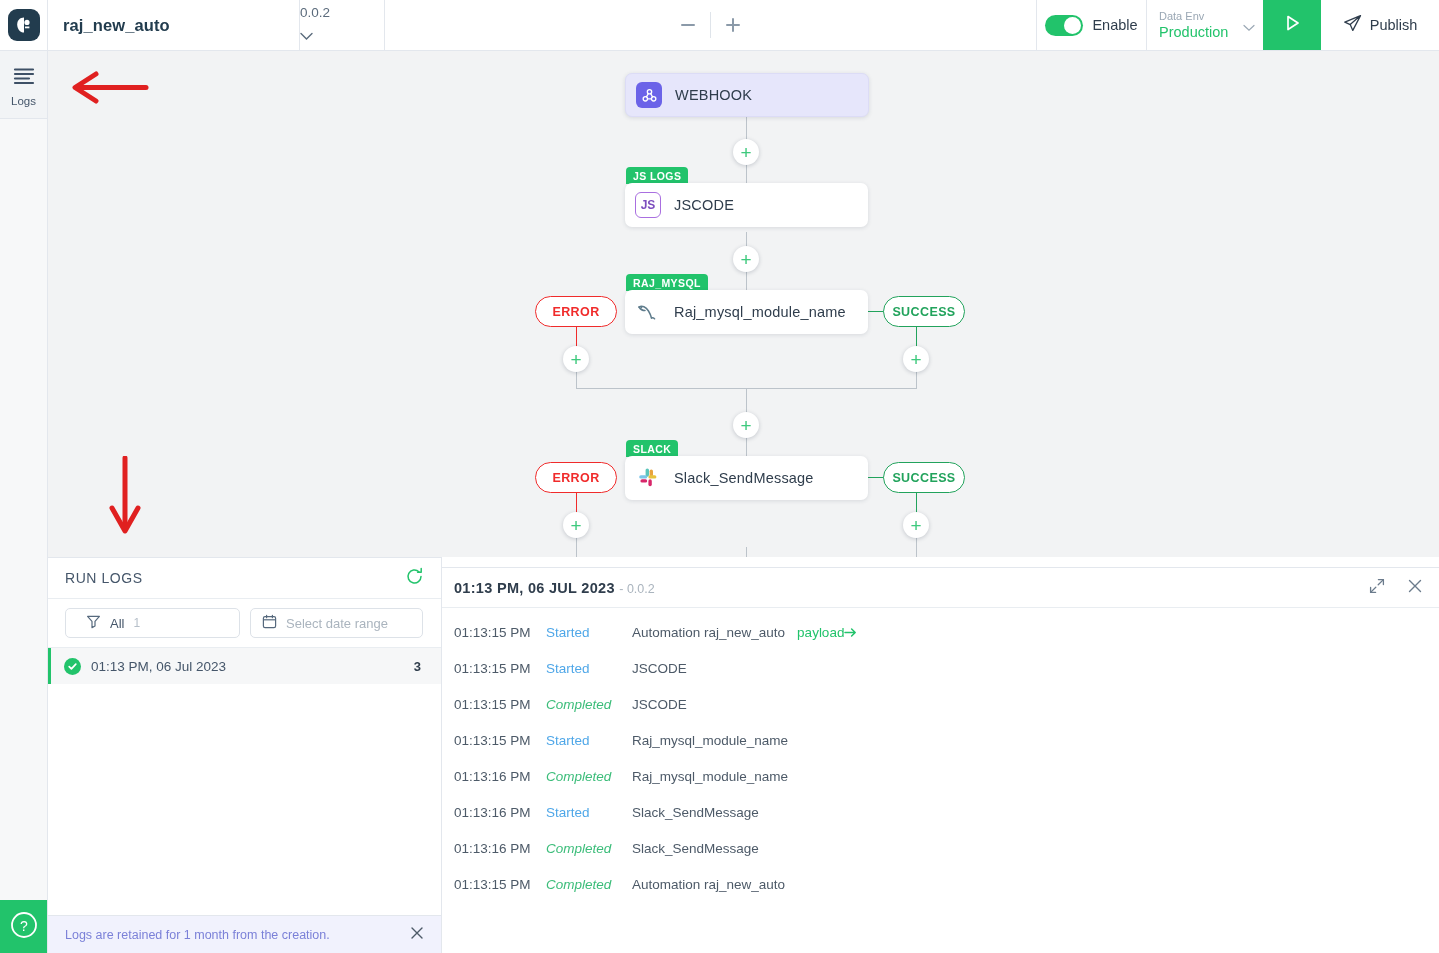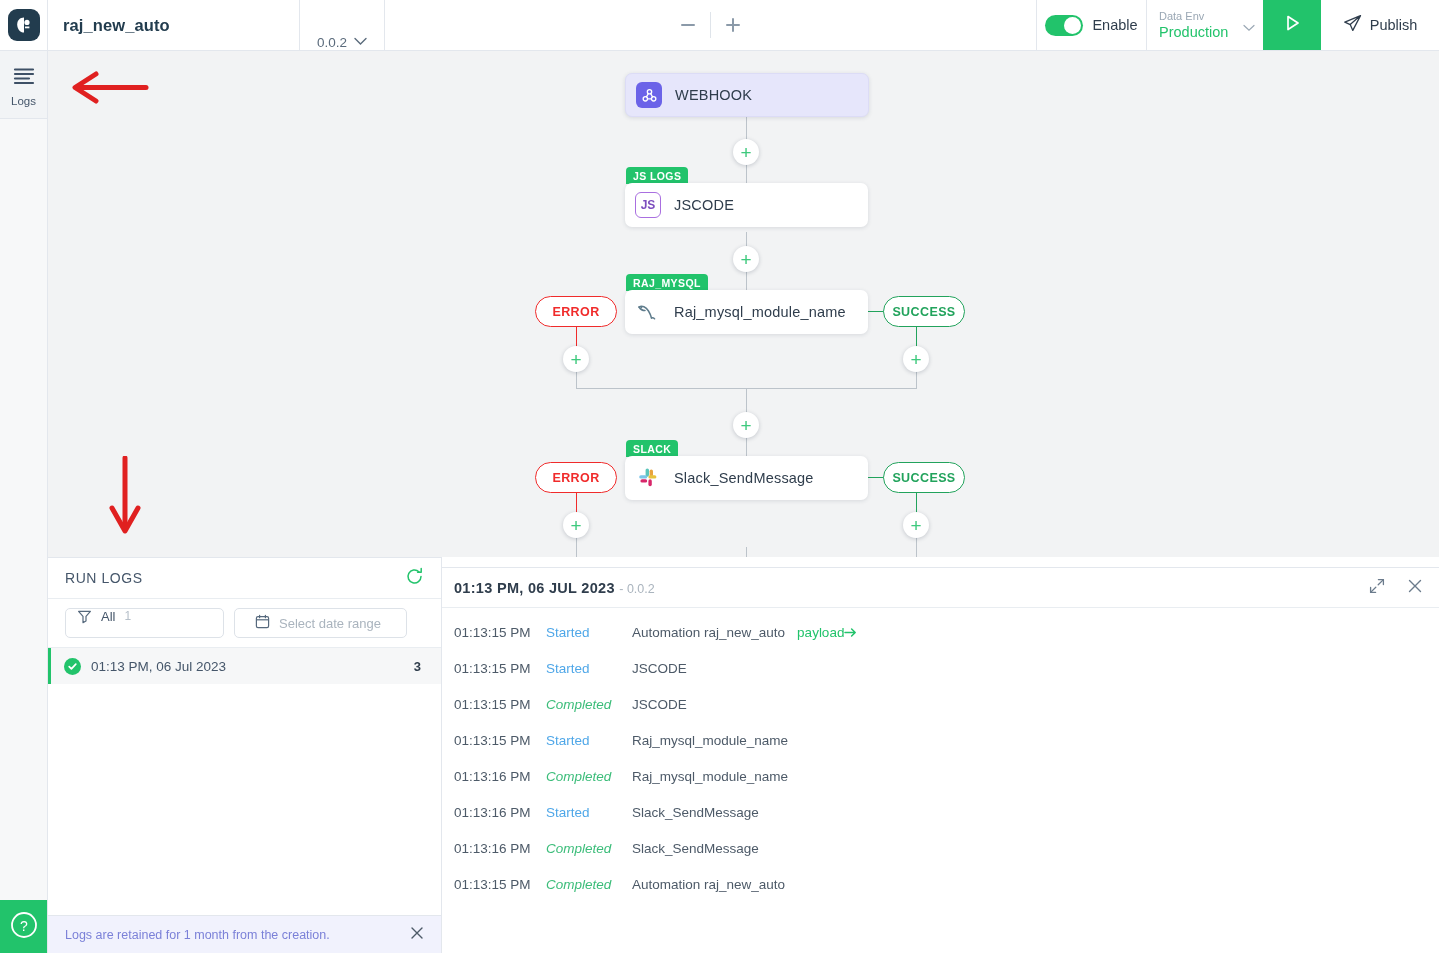--- a/index.html
+++ b/index.html
@@ -33,22 +33,22 @@
   .title-cell {
     display: flex; align-items: center;
     padding-left: 15px; width: 252px;
     border-right: 1px solid #e3e7ed;
   }
   .title-cell .t {
     font-size: 16.5px; font-weight: bold; color: #223c4e;
     letter-spacing: .1px;
   }
   .version-cell {
-    width: 85px; display: flex; align-items: flex-end; justify-content: center;
-    gap: 7px; border-right: 1px solid #e3e7ed;
+    width: 85px; display: flex; align-items: flex-start; justify-content: center;
+    gap: 7px; border-right: 1px solid #e3e7ed; flex-direction: column;
   }
   .version-cell .v { font-size: 13.5px; color: #5b6b7c; }
   .zoom-cell {
     flex: 1; display: flex; align-items: center; justify-content: center;
     gap: 0px; border-right: 1px solid #e3e7ed;
   }
   .zbtn {
     width: 44px; height: 44px; display:flex; align-items:center; justify-content:center;
     color: #8b9aa9;
   }
@@ -167,28 +167,28 @@
   .logs-head {
     height: 41px; display: flex; align-items: center; justify-content: space-between;
     padding: 0 17px 0 17px; border-bottom: 1px solid #e9edf1;
   }
   .logs-head .t { font-size: 14px; color: #45566a; letter-spacing: .55px; }
   .logs-filters {
     height: 49px; display: flex; align-items: center; gap: 10px; padding: 0 17px;
     border-bottom: 1px solid #e9edf1;
   }
   .f-all {
-    width: 159px; height: 30px; border: 1px solid #dde2e8; border-radius: 5px;
-    display: flex; align-items: flex-start; gap: 9px; padding-left: 11px;
+    width: 175px; height: 30px; border: 1px solid #dde2e8; border-radius: 5px;
+    display: flex; align-items: center; gap: 9px; padding-left: 20px;
   }
   .f-all .lbl { font-size: 13px; color: #45566a; }
   .f-all .cnt { font-size: 12px; color: #b6bfc9; }
   .f-date {
     width: 173px; height: 30px; border: 1px solid #dde2e8; border-radius: 5px;
-    display: flex; align-items: center; gap: 9px; padding-left: 20px;
+    display: flex; align-items: center; gap: 9px; padding-left: 11px;
   }
   .f-date .ph { font-size: 13px; color: #aab4be; }
   .run-item {
     height: 36px; display: flex; align-items: center; gap: 10px;
     padding-left: 13px; padding-right: 20px;
     background: #f6f7f8; border-left: 3px solid #22c36b;
     position: relative;
   }
   .run-item .d { font-size: 13.5px; color: #45566a; }
   .run-item .n { position: absolute; right: 20px; font-size: 13px; color: #2f3d4c; font-weight:bold; }

